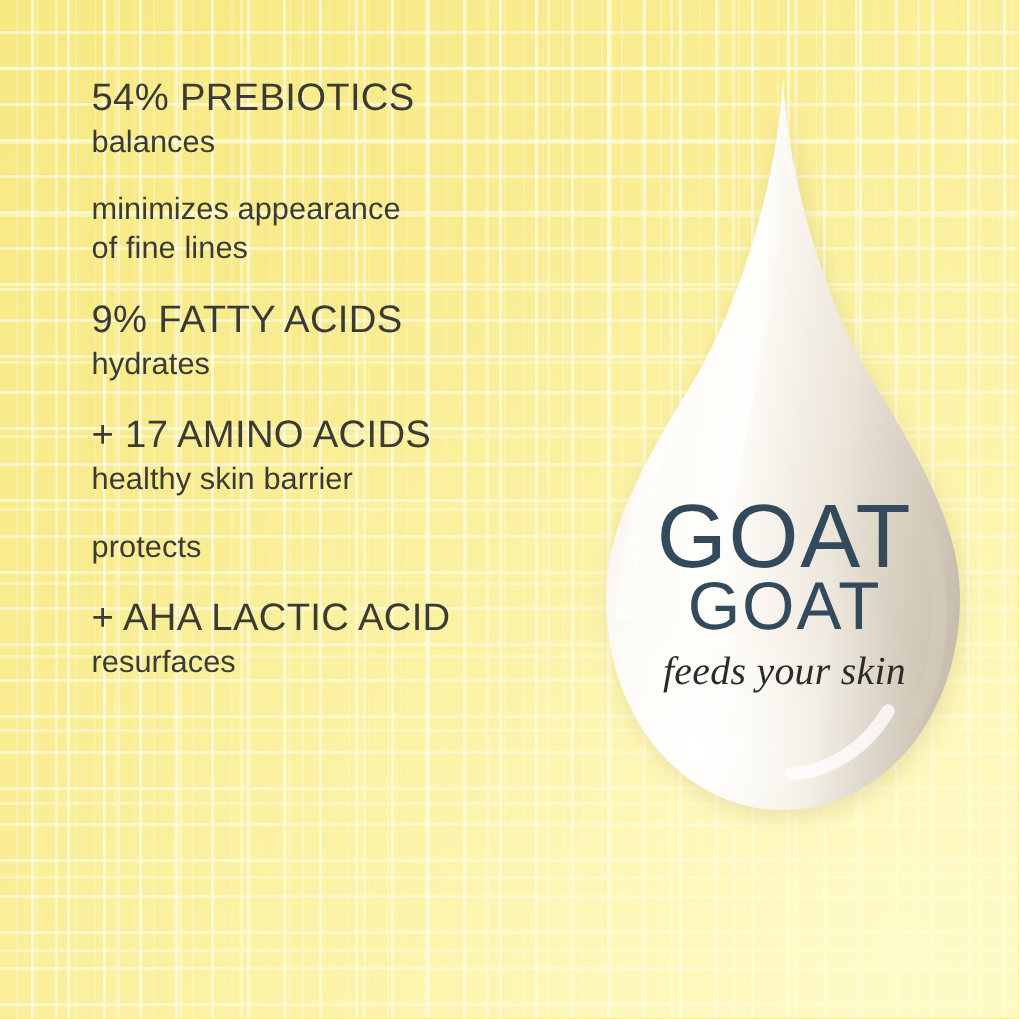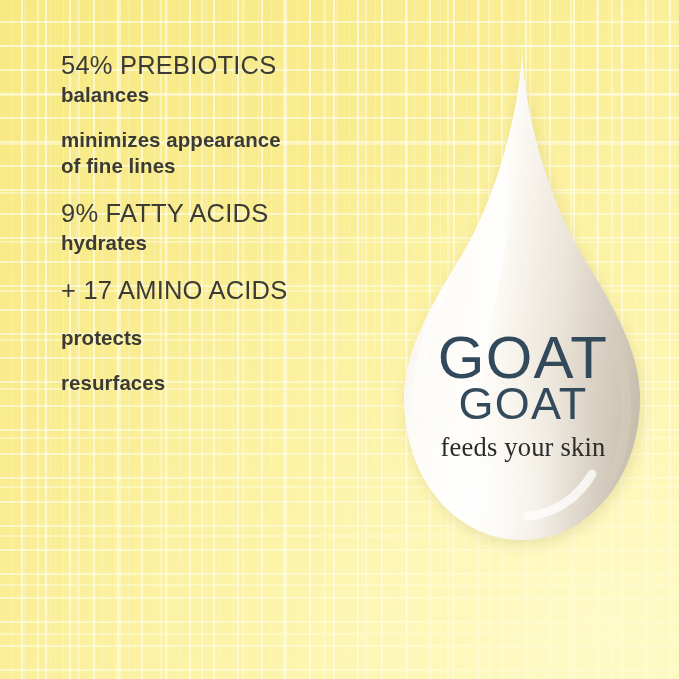--- a/index.html
+++ b/index.html
@@ -65,21 +65,21 @@
     letter-spacing:.2px;
     color:#3c3b33;
     font-weight:400;
     white-space:pre-line;
   }
   .benefit{
     font-size:20.5px;
     line-height:26px;
     letter-spacing:.05px;
     color:#3c3b33;
-    font-weight:700;
+    font-weight:400;
     margin-top:1px;
     white-space:pre-line;
   }
 
   
   .drop-wrap{
     position:absolute;left:378px;top:46px;width:290px;height:508px;
   }
   .drop{
     position:absolute;left:0;top:0;width:290px;height:508px;
@@ -93,20 +93,21 @@
     color:#33495c;
     font-weight:400;
     letter-spacing:1.2px;
     line-height:1;
   }
   .goat{position:absolute;left:0;right:0;top:282px;font-size:60px;}
   .milk{position:absolute;left:0;right:0;top:335px;font-size:45px;}
   .tagline{
     position:absolute;left:0;right:0;top:386px;
     font-family:"Liberation Serif", serif;
+    font-style:italic;
     font-size:26.5px;
     color:#2b2b2b;
     letter-spacing:.2px;
   }
 </style>
 </head>
 <body>
 
 <div id="stage">
 
@@ -127,27 +128,29 @@
 of fine lines</div>
     </div>
 
     <div class="item">
       <div class="headline">9% FATTY ACIDS</div>
       <div class="benefit">hydrates</div>
     </div>
 
     <div class="item">
       <div class="headline">+ 17 AMINO ACIDS</div>
+      <div class="benefit">healthy skin barrier</div>
     </div>
 
     <div class="item">
       <div class="benefit">protects</div>
     </div>
 
     <div class="item">
+      <div class="headline">+ AHA LACTIC ACID</div>
       <div class="benefit">resurfaces</div>
     </div>
 
   </div>
 
   <div class="drop-wrap">
 
     <svg class="drop" viewBox="0 0 290 508">
       <defs>
         <linearGradient id="body" x1="0" y1="0" x2="1" y2="0.25">

